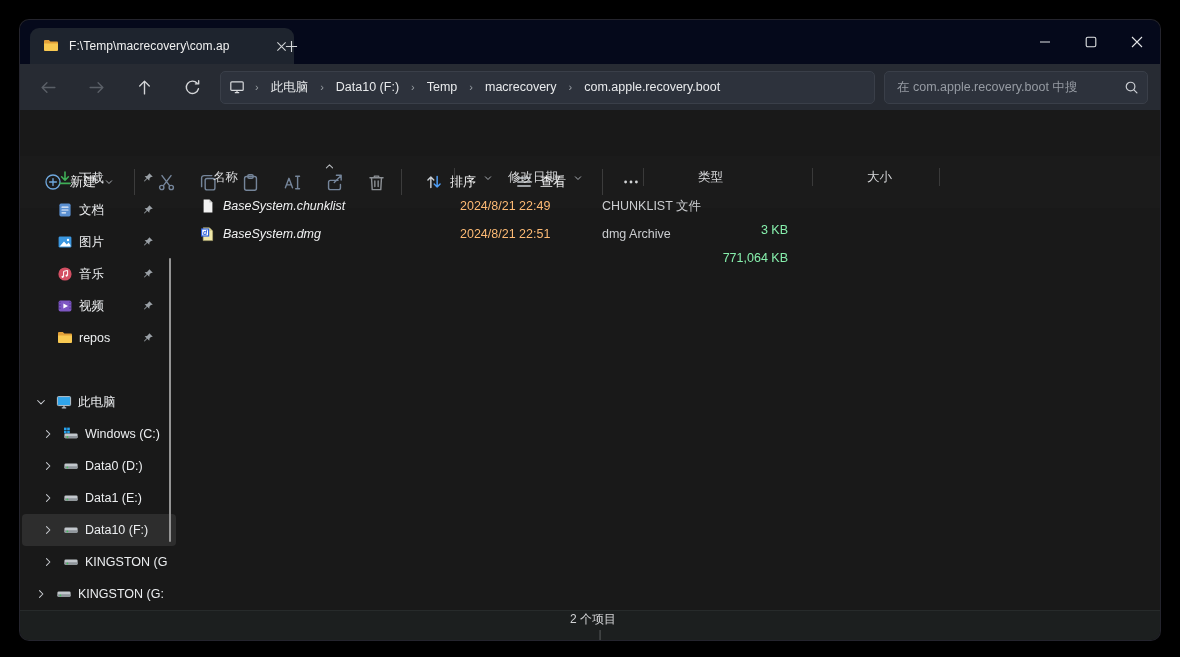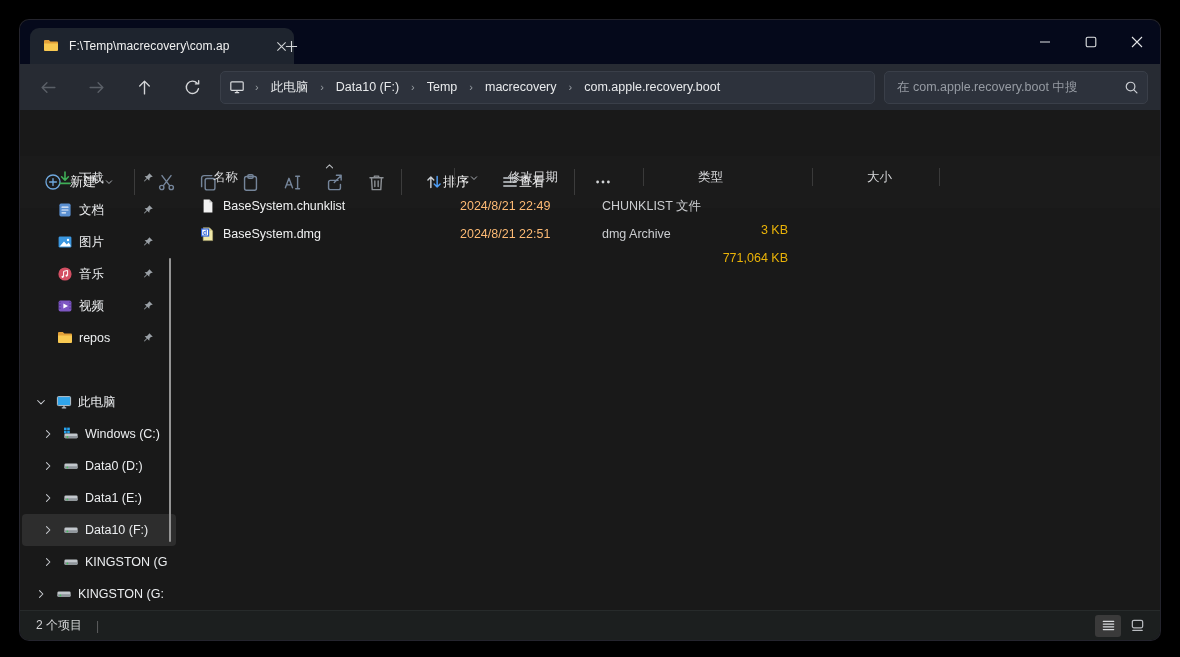--- a/index.html
+++ b/index.html
@@ -36,21 +36,21 @@
     font-size:12.5px; color:#e8eaec; font-family:inherit; min-width:0; }
   .searchbar input::placeholder { color:#969ba3; opacity:1; }
 
   
   .toolbar { height:52px; background:#1b1b1b; display:flex; align-items:center; padding:0 14px;margin-top:46px; }
   .tb-new { display:flex; align-items:center; gap:8px; padding:7px 10px; border-radius:4px; }
   .tb-label { font-size:13px; color:#f2f2f2; }
   .tb-sep { width:1px; height:26px; background:#3c3c3c; margin:0 10px; flex:0 0 auto; }
   .tb-icon { width:42px; height:38px; display:flex; align-items:center; justify-content:center;
     border-radius:4px; flex:0 0 auto; }
-  .tb-drop { display:flex; align-items:flex-start; padding:7px 9px; border-radius:4px; margin-left:4px; }
+  .tb-drop { display:flex; align-items:flex-start; gap:7px; padding:7px 9px; border-radius:4px; margin-left:4px; }
   .tb-spacer { flex:1; }
   .tb-details { display:flex; align-items:center; gap:8px; padding:7px 10px; border-radius:4px; }
 
   
   .main { position:absolute; top:142px; left:0; right:0; bottom:30px; display:flex; }
   .sidebar { width:158px; flex:0 0 auto; position:relative; overflow:hidden; }
   .side-item { height:32px; display:flex; align-items:center; margin:0 2px; border-radius:4px;
     font-size:12.5px; color:#eceef0; white-space:nowrap; overflow:hidden; }
   .side-item.pinned { padding-left:35px; }
   .side-item .s-icon { width:16px; height:16px; flex:0 0 auto; margin-right:6px; }
@@ -69,30 +69,30 @@
   .hcell { font-size:12.5px; color:#d8d9db; height:30px; display:flex; align-items:center; position:relative; }
   .hcell .hdiv { position:absolute; right:0; top:6px; height:18px; width:1px; background:#3a3a3a; }
   .hc-name { width:277px; padding-left:35px; }
   .hc-date { width:141px; padding-left:5px;text-align:center; }
   .hc-type { width:121px; padding-left:6px; }
   .hc-size { width:79px;  padding-left:6px; }
   .sort-caret { position:absolute; left:146px; top:-1px; }
   .file-row { display:flex; height:28px; align-items:center; border-radius:3px; }
   .file-row:first-of-type { margin-top:5px; }
   .fcell { font-size:12.5px; height:28px; display:flex; align-items:center; overflow:hidden; }
-  .fc-name { width:277px; padding-left:22px; color:#f0f1f2; gap:7px; }
+  .fc-name { width:277px; padding-left:22px; color:#f0f1f2; gap:7px;font-style:italic; }
   .fc-name .f-icon { width:16px; height:16px; flex:0 0 auto; }
   .fc-date { width:141px; padding-left:5px; color:#fdba74; }
   .fc-type { width:121px; padding-left:6px; color:#cbcdd0; }
-  .fc-size { width:79px; justify-content:flex-end; padding-right:8px; color:#eab308;margin-top:47px; }
+  .fc-size { width:79px; justify-content:flex-end; padding-right:8px; color:#86efac;margin-top:47px; }
 
   
   .statusbar { position:absolute; left:0; right:0; bottom:0; height:30px; background:#1c1f1f;
     border-top:1px solid #272b2b; display:flex; align-items:center; padding:0 10px 0 16px;
-    font-size:12px; color:#d2d3d5; }
+    font-size:12px; color:#d2d3d5;flex-direction:column; }
   .status-div { color:#5d5f60; margin-left:14px; font-size:12px; }
   .sb-spacer { flex:1; }
   .view-btn { width:26px; height:22px; display:flex; align-items:center; justify-content:center;
     border-radius:3px; margin-left:3px; }
   .view-btn.active { background:#3a3a3a; }
 
   svg { display:block; }
 </style>
 </head>
 <body>

